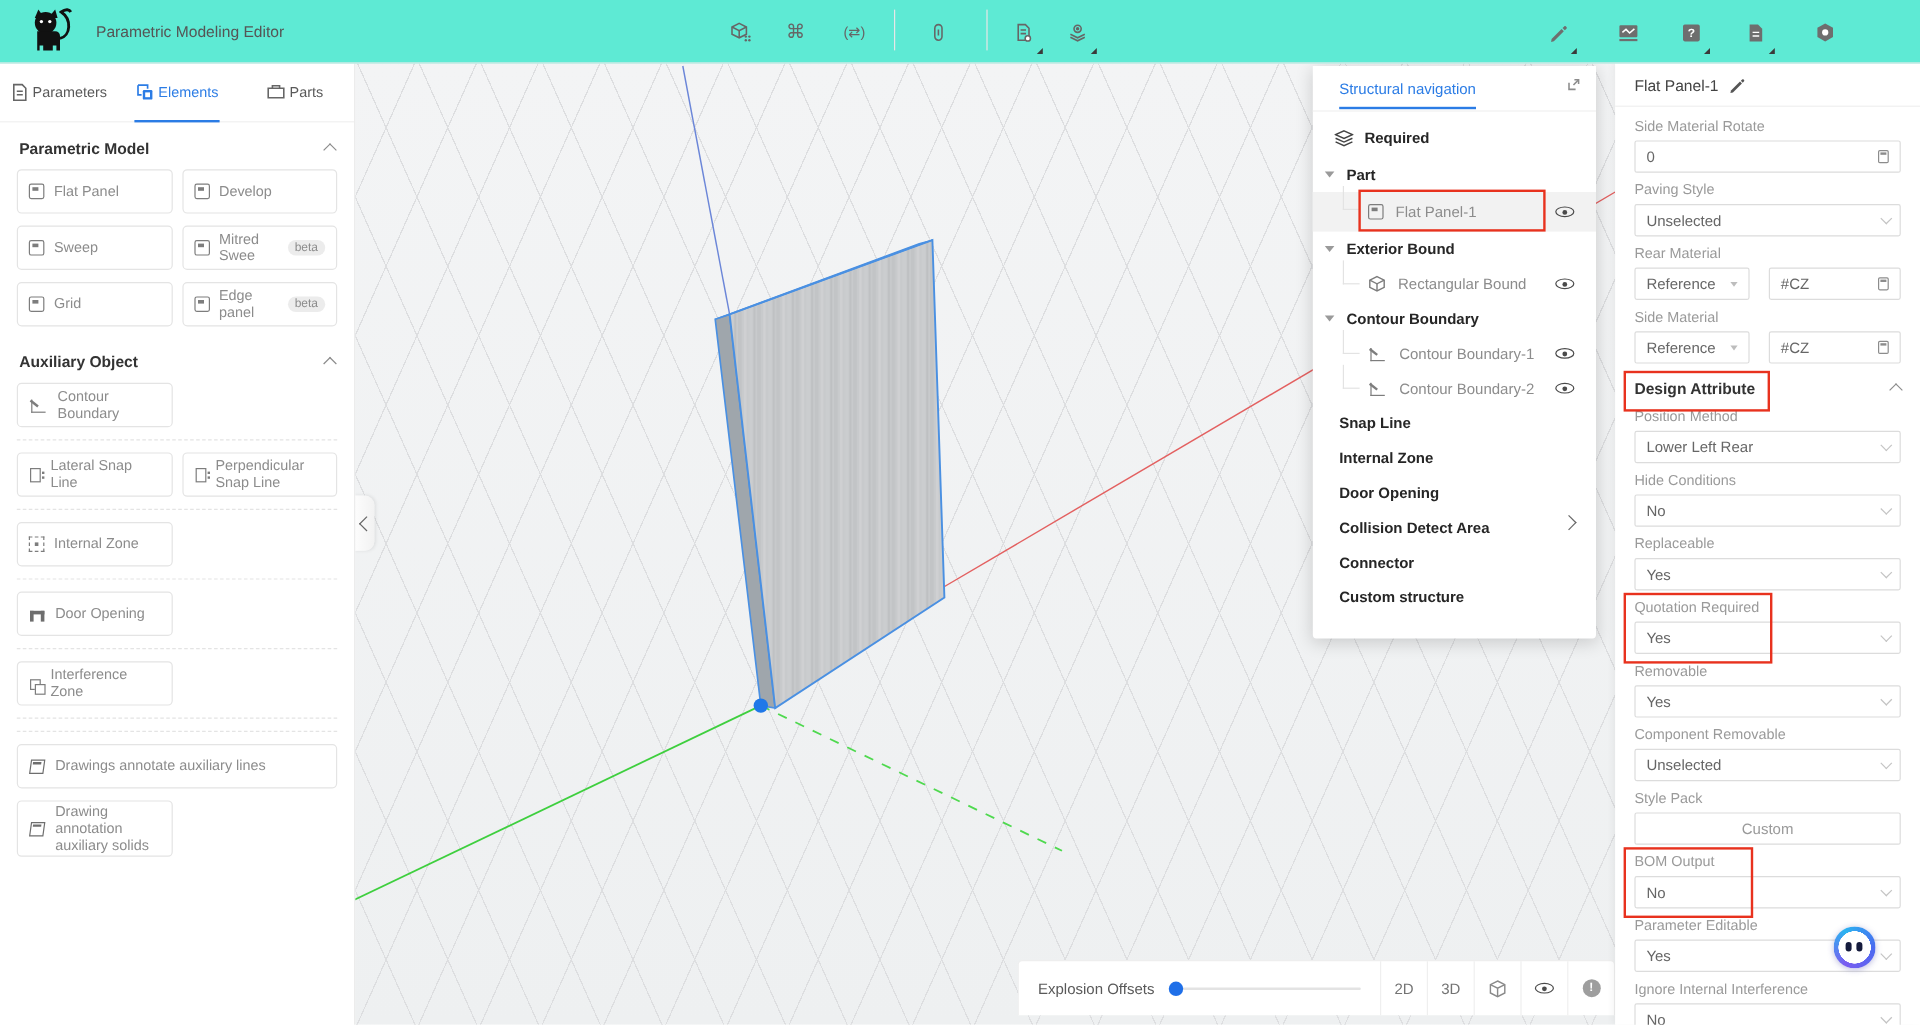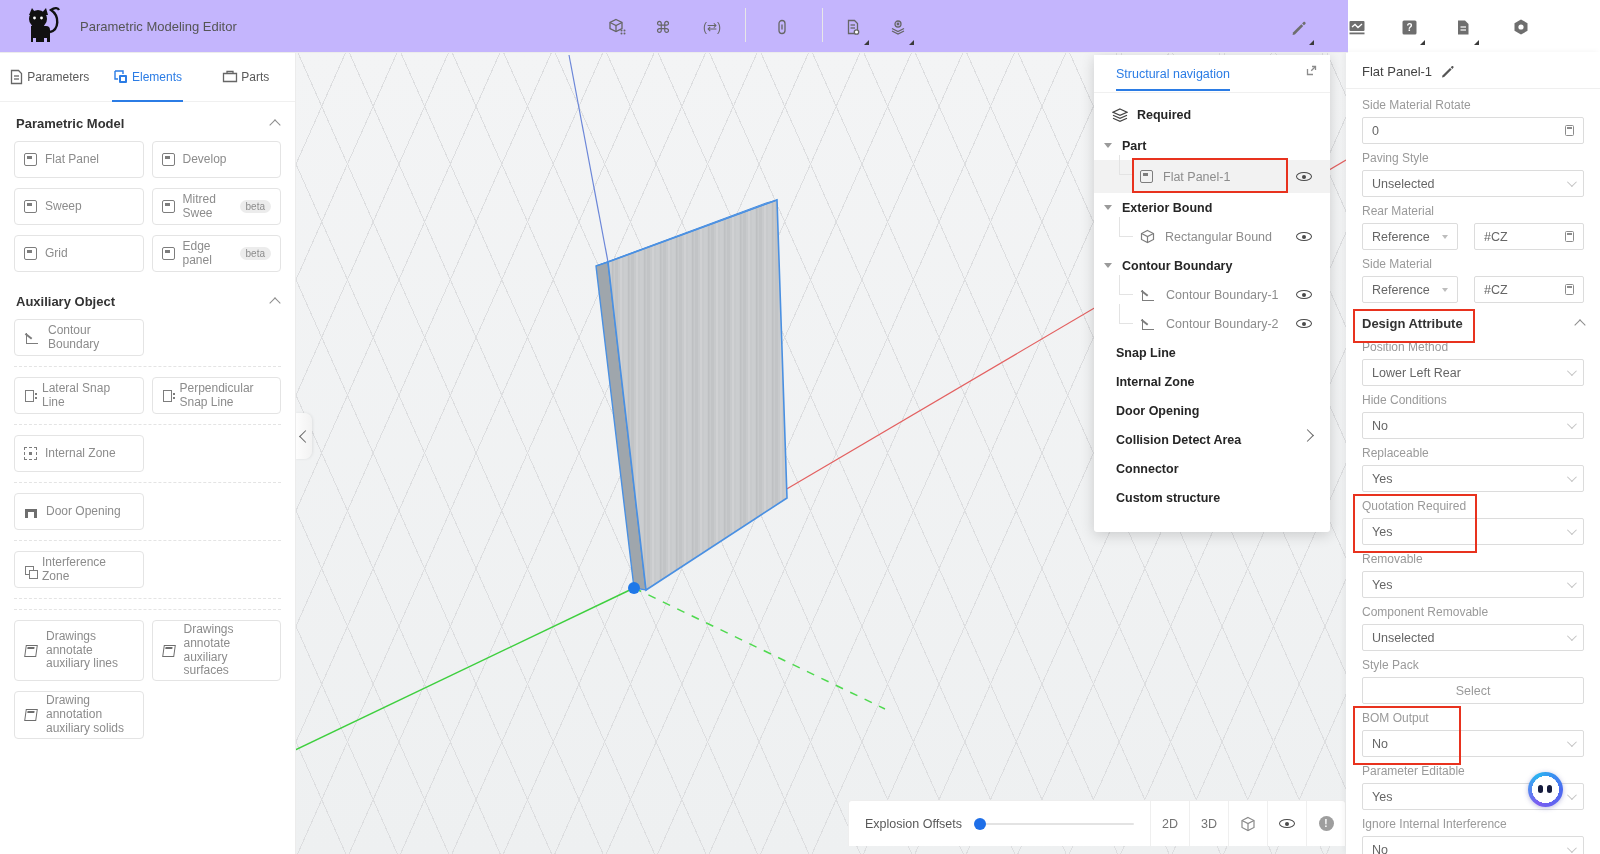--- a/index.html
+++ b/index.html
@@ -1,20 +1,20 @@
 <!DOCTYPE html>
 <html><head>
 <meta charset="utf-8">
 <style>
   html,body{margin:0;padding:0;overflow:hidden}
   body{width:1600px;height:854px;position:relative;background:#fff;
        font-family:"Liberation Sans",sans-serif;color:#595959;-webkit-font-smoothing:antialiased}
 
   
-  .topbar{position:absolute;left:0;top:0;width:1348px;height:52px;background:#c4b5fd;border-bottom:1px solid #ececec;z-index:30}
+  .topbar{position:absolute;left:0;top:0;width:1600px;height:52px;background:#5eead4;border-bottom:1px solid #ececec;z-index:30}
   .logo{position:absolute;left:22px;top:4px;width:44px;height:44px}
   .app-title{position:absolute;left:80px;top:19px;font-size:13px;color:#555}
   .tb-ic{position:absolute;top:14px;width:26px;height:26px;display:flex;align-items:center;justify-content:center;color:#666;font-size:14px}
   .tb-div{position:absolute;top:8px;width:1px;height:34px;background:#e7e7e7}
   .mini-caret{position:absolute;bottom:-5px;right:-3px;width:0;height:0;border-style:solid;border-width:0 0 5px 5px;border-color:transparent transparent #3a3a3a transparent}
   .tb-right svg,.tb-ic svg{display:block}
 
   
   .sidebar{position:absolute;left:0;top:52px;width:295px;bottom:0;background:#fff;border-right:1px solid #ececec;z-index:20}
   .tabs{display:flex;height:49px;border-bottom:1px solid #f0f0f0}
@@ -337,24 +337,20 @@
           <span class="lbl">Interference Zone</span>
         </div>
     </div>
     <div class="dashed"></div>
     <div class="dashed"></div>
     <div class="btn-row" style="align-items:stretch">
       <div class="pm-btn">
           <span class="ic ic-cube3"></span>
           <span class="lbl">Drawings annotate auxiliary lines</span>
         </div>
-      <div class="pm-btn">
-          <span class="ic ic-cube3"></span>
-          <span class="lbl">Drawings annotate auxiliary surfaces</span>
-        </div>
     </div>
     <div class="btn-row">
       <div class="pm-btn half" style="min-height:44px">
           <span class="ic ic-cube3"></span>
           <span class="lbl">Drawing annotation auxiliary solids</span>
         </div>
     </div>
   </div>
 </div>
 
@@ -559,21 +555,21 @@
   </div>
   <div class="field">
     <div class="flabel">Component Removable</div>
     <div class="fctl sel">
         <span class="fval">Unselected</span>
       </div>
   </div>
   <div class="field">
     <div class="flabel">Style Pack</div>
     <div class="fctl btn">
-        <span class="fval">Select</span>
+        <span class="fval">Custom</span>
       </div>
   </div>
   <div class="field">
     <div class="flabel">BOM Output</div>
     <div class="fctl sel">
         <span class="fval">No</span>
       </div>
     <span class="redbox fld-redbox sm"></span>
   </div>
   <div class="field">

